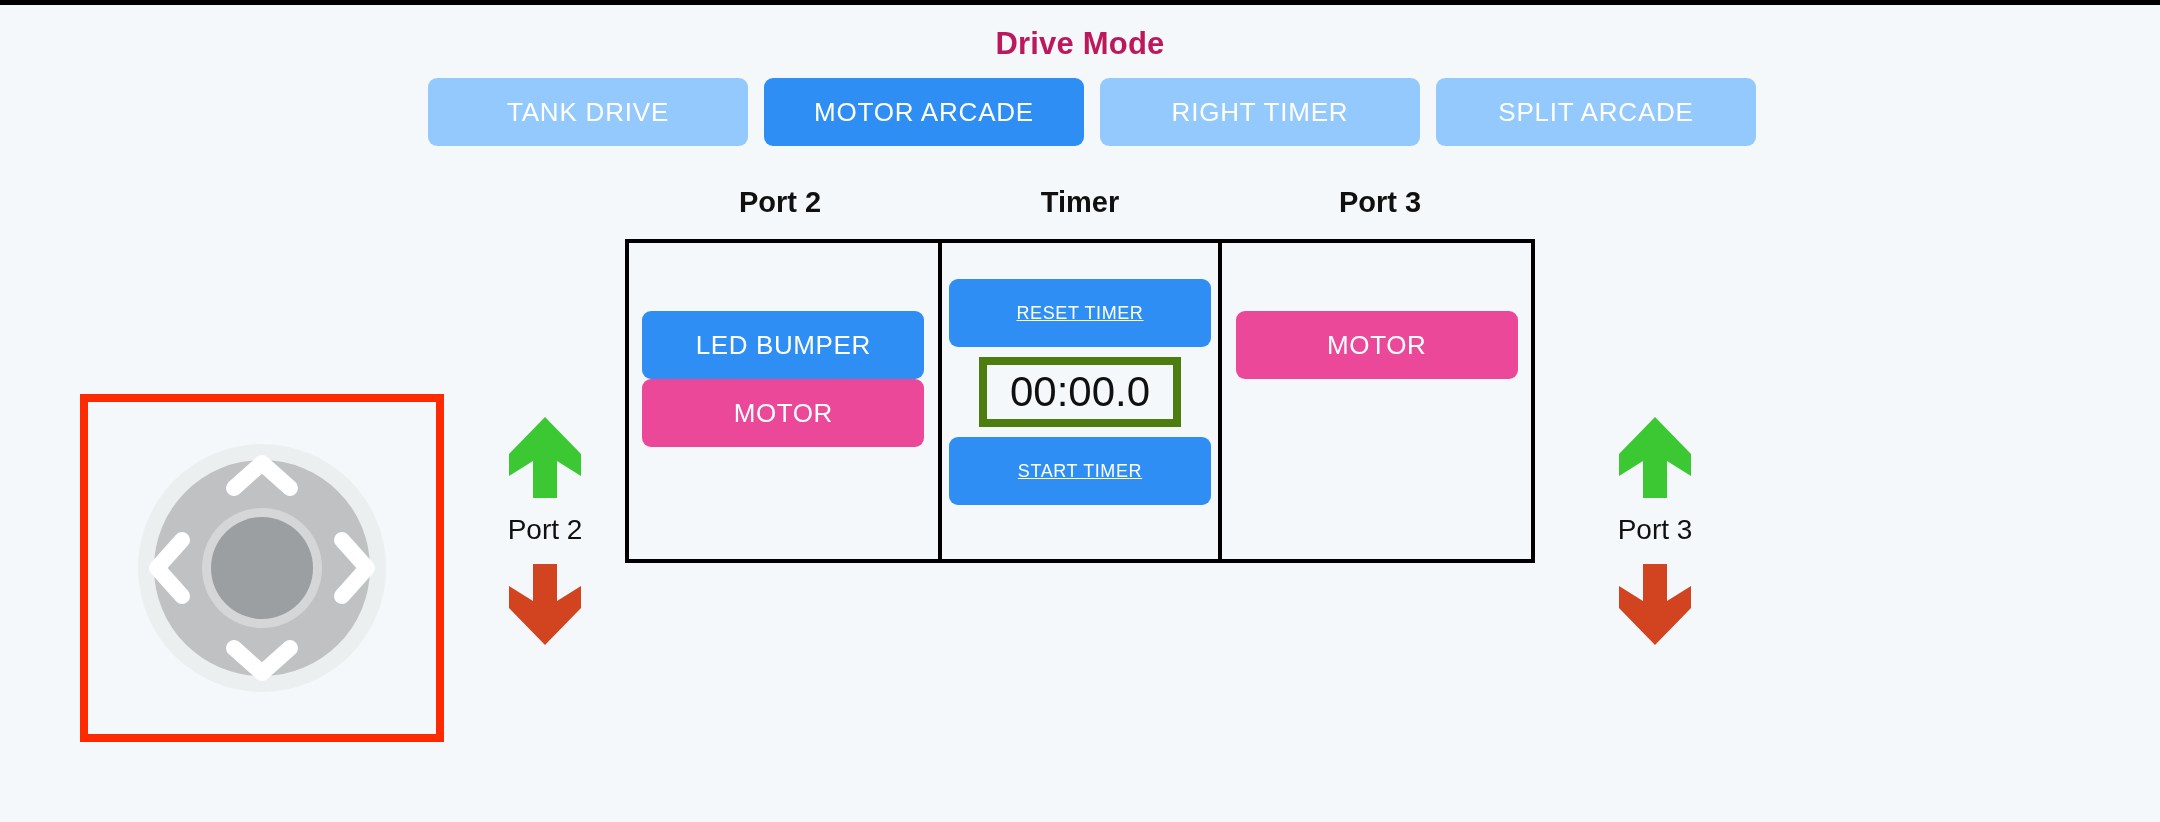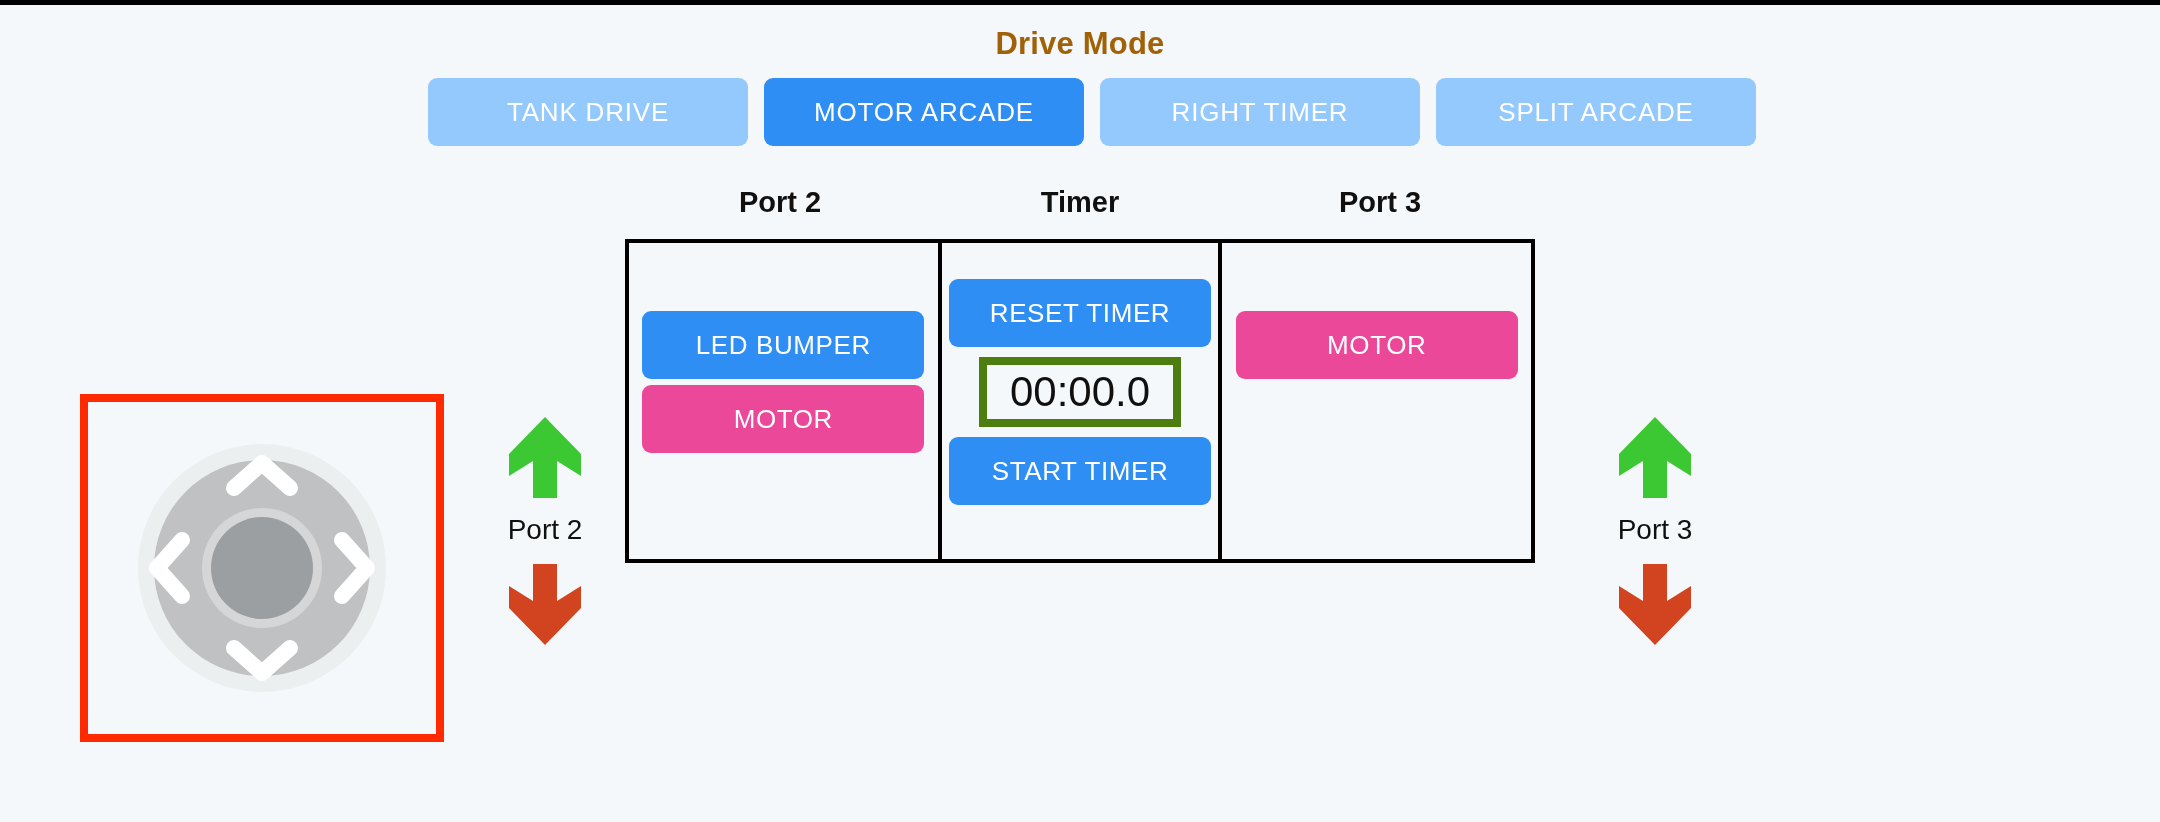--- a/index.html
+++ b/index.html
@@ -26,21 +26,21 @@
 
   
   .drive-mode-title {
     position: absolute;
     top: 26px;
     left: 0;
     width: 2160px;
     text-align: center;
     font-size: 31px;
     font-weight: bold;
-    color: #a16207;
+    color: #be185d;
     letter-spacing: 0.2px;
   }
 
   .mode-row {
     position: absolute;
     top: 78px;
     left: 428px;
     display: flex;
     gap: 16px;
   }
@@ -111,21 +111,20 @@
   }
 
   .port-buttons {
     position: absolute;
     top: 68px;
     left: 0;
     width: 100%;
     display: flex;
     flex-direction: column;
     align-items: center;
-    gap: 6px;
   }
   .port-btn {
     width: 282px;
     height: 68px;
     border: none;
     border-radius: 9px;
     background: #ec4899;
     color: #ffffff;
     font-size: 26px;
     font-family: "Liberation Sans", sans-serif;
@@ -150,28 +149,29 @@
     flex-direction: column;
     align-items: center;
   }
   .timer-btn {
     width: 262px;
     height: 68px;
     border: none;
     border-radius: 9px;
     background: #2f8ef4;
     color: #ffffff;
-    font-size: 26px;
+    font-size: 18px;
     font-family: "Liberation Sans", sans-serif;
     letter-spacing: 0.6px;
     cursor: pointer;
     display: flex;
     align-items: center;
     justify-content: center;
     padding: 0;
+    text-decoration: underline;
   }
   .timer-display {
     margin: 10px 0;
     width: 202px;
     height: 70px;
     border: 8px solid #4d7c0f;
     box-sizing: border-box;
     background: #f4f8fa;
     display: flex;
     align-items: center;

